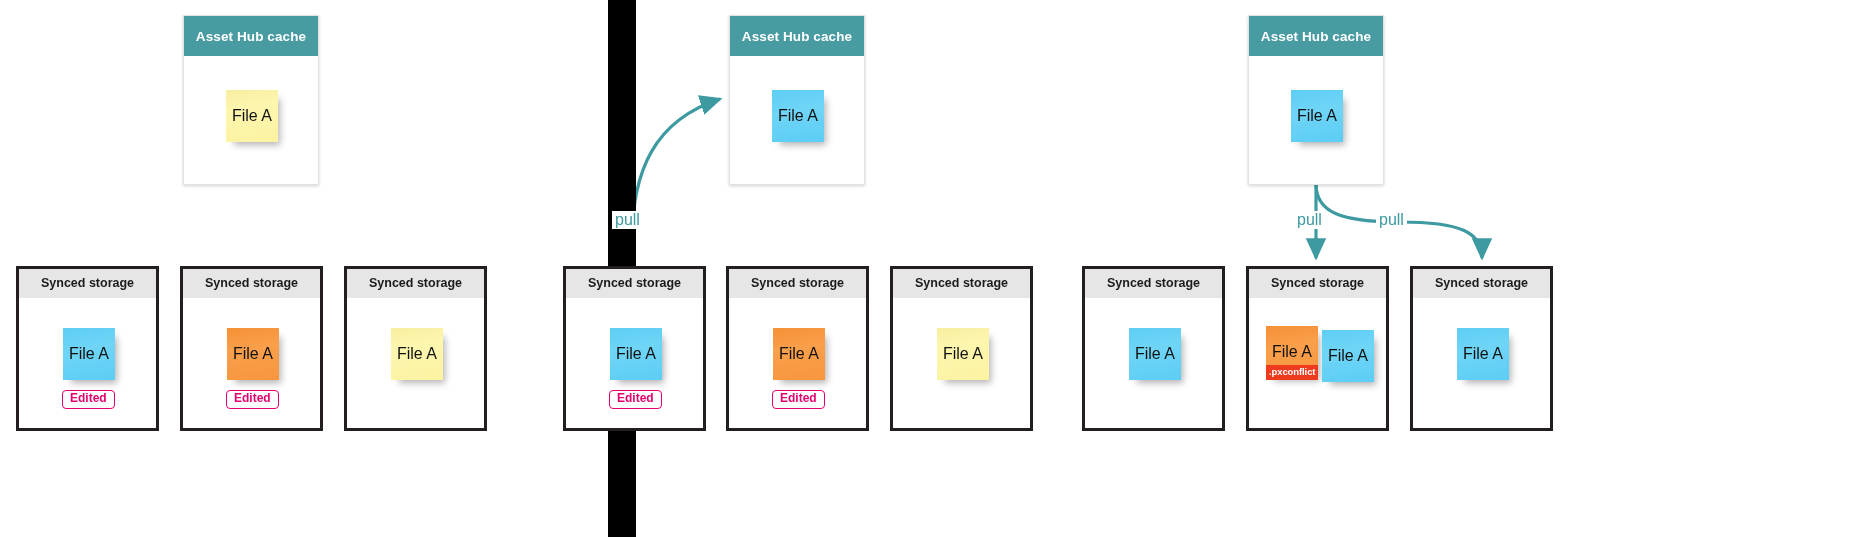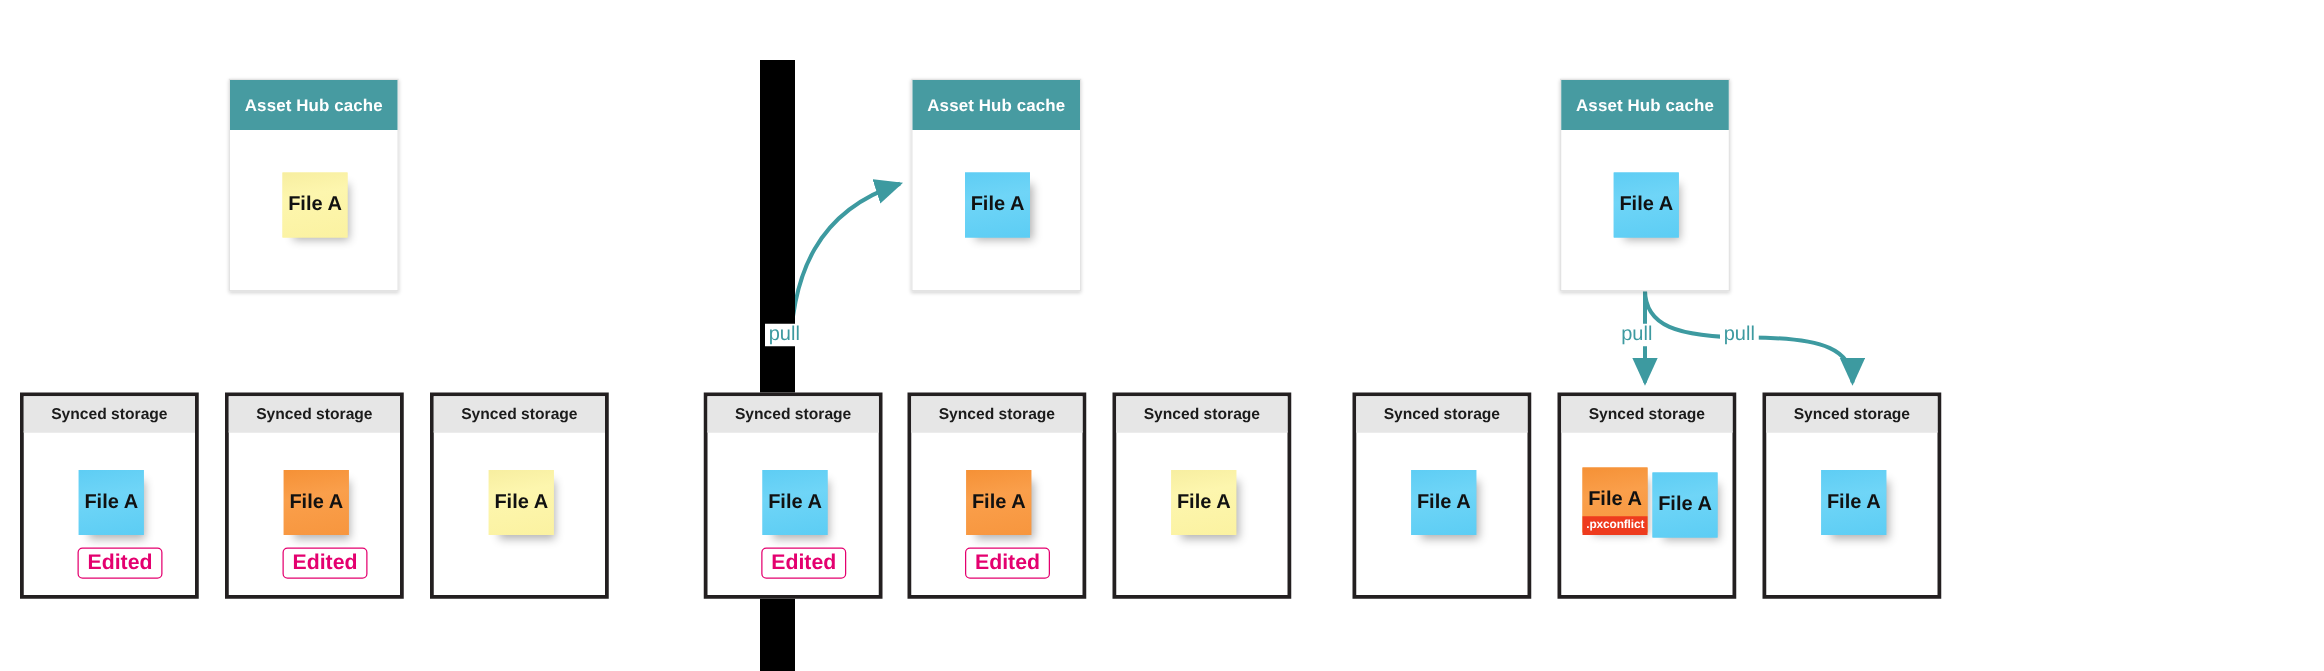--- a/index.html
+++ b/index.html
@@ -10,21 +10,21 @@
   body {
     width: 1859px;
     height: 537px;
     position: relative;
     overflow: hidden;
     font-family: "Liberation Sans", sans-serif;
     -webkit-font-smoothing: antialiased;
   }
 
   
-  #stage { position: absolute; inset: 0; margin-top: 48px; }
+  #stage { position: absolute; inset: 0; }
 
   .panel { position: absolute; top: 0; height: 537px; }
 
   .divider {
     position: absolute;
     top: 0;
     height: 537px;
     width: 28px;
     background: #000000;
   }
@@ -86,33 +86,32 @@
     width: 52px;
     height: 52px;
     display: flex;
     align-items: center;
     justify-content: center;
     font-size: 16px;
     color: #111111;
     box-shadow: 5px 6px 7px -3px rgba(0,0,0,0.30);
     user-select: none;
     white-space: nowrap;
-    font-weight: bold;
   }
   .note.yellow  { background: #fbf3a3; background-image: linear-gradient(170deg,#f7eea0 0%,#fdf6ae 35%,#fbf2a1 100%); }
   .note.blue    { background: #62d0f5; background-image: linear-gradient(170deg,#5ecdf4 0%,#6fd5f7 40%,#5ccdf4 100%); }
   .note.orange  { background: #f79840; background-image: linear-gradient(170deg,#f59136 0%,#fa9f4b 40%,#f7963e 100%); }
 
   
   .badge-edited {
     position: absolute;
     border: 1.5px solid #e4006f;
     border-radius: 4px;
     color: #e4006f;
-    font-size: 17px;
+    font-size: 12px;
     font-weight: bold;
     padding: 1px 7px 2px 7px;
     background: #ffffff;
     white-space: nowrap;
     line-height: 1.15;
   }
 
   
   .tag-conflict {
     position: absolute;

